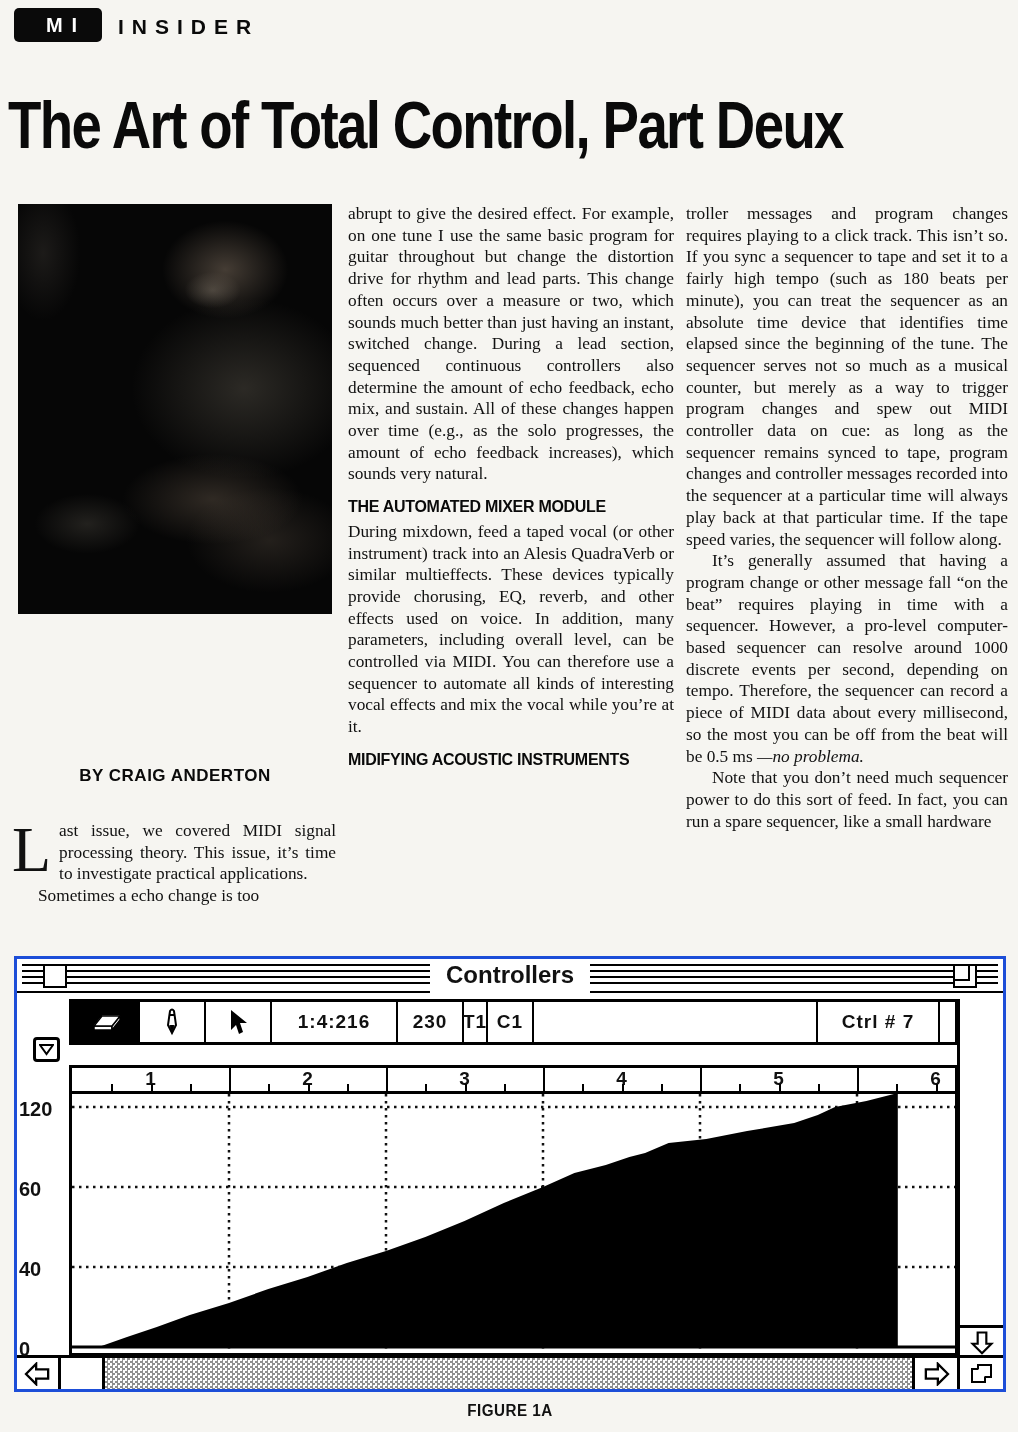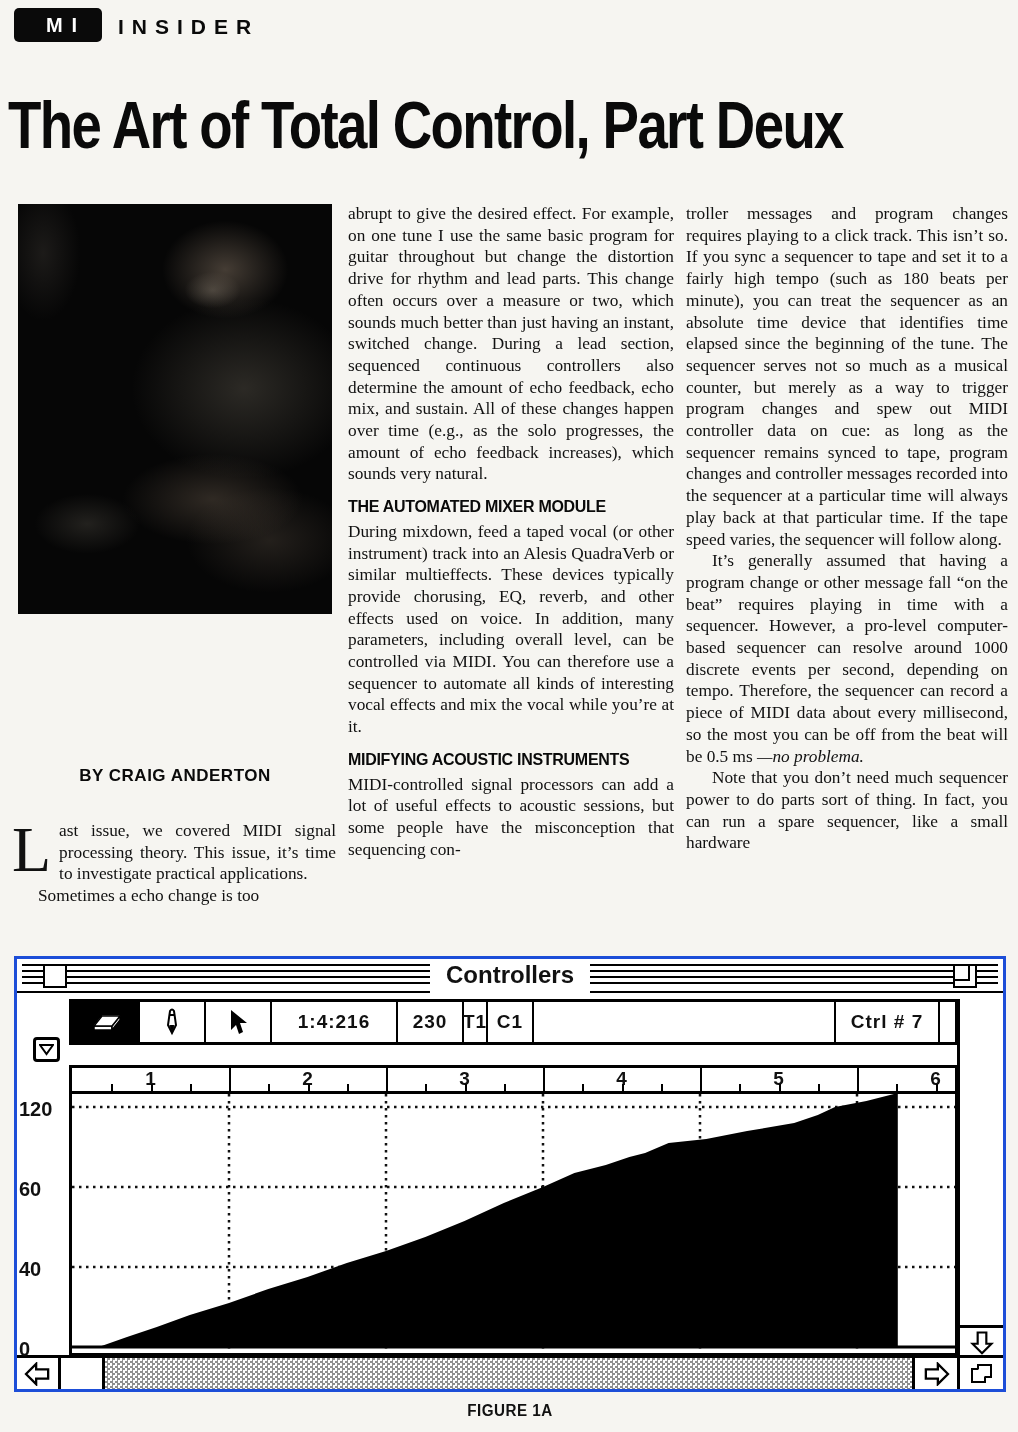--- a/index.html
+++ b/index.html
@@ -178,27 +178,26 @@
   <div class="col col-left">
     <p><span class="dropcap">L</span><span>ast issue, we covered MIDI signal processing theory. This issue, it’s time to investigate practical applications.</span></p>
     <p class="indent">Sometimes a echo change is too</p>
   </div>
 
   <div class="col col-mid">
     <p>abrupt to give the desired effect. For example, on one tune I use the same basic program for guitar throughout but change the distortion drive for rhythm and lead parts. This change often occurs over a measure or two, which sounds much better than just having an instant, switched change. During a lead section, sequenced continuous controllers also determine the amount of echo feedback, echo mix, and sustain. All of these changes happen over time (e.g., as the solo progresses, the amount of echo feedback increases), which sounds very natural.</p>
     <div class="subhead">THE AUTOMATED MIXER MODULE</div>
     <p>During mixdown, feed a taped vocal (or other instrument) track into an Alesis QuadraVerb or similar multieffects. These devices typically provide chorusing, EQ, reverb, and other effects used on voice. In addition, many parameters, including overall level, can be controlled via MIDI. You can therefore use a sequencer to automate all kinds of interesting vocal effects and mix the vocal while you’re at it.</p>
     <div class="subhead">MIDIFYING ACOUSTIC INSTRUMENTS</div>
-    <p>MIDI-controlled signal processors can add a lot of useful effects to acoustic sessions, but some people have the misconception that sequencing con-</p>
   </div>
 
   <div class="col col-right">
     <p>troller messages and program changes requires playing to a click track. This isn’t so. If you sync a sequencer to tape and set it to a fairly high tempo (such as 180 beats per minute), you can treat the sequencer as an absolute time device that identifies time elapsed since the beginning of the tune. The sequencer serves not so much as a musical counter, but merely as a way to trigger program changes and spew out MIDI controller data on cue: as long as the sequencer remains synced to tape, program changes and controller messages recorded into the sequencer at a particular time will always play back at that particular time. If the tape speed varies, the sequencer will follow along.</p>
     <p class="indent"><span>It’s generally assumed that having a program change or other message fall “on the beat” requires playing in time with a sequencer. However, a pro-level computer-based sequencer can resolve around 1000 discrete events per second, depending on tempo. Therefore, the sequencer can record a piece of MIDI data about every millisecond, so the most you can be off from the beat will be 0.5 ms </span><span class="ital">—no problema.</span></p>
-    <p class="indent">Note that you don’t need much sequencer power to do parts sort of thing. In fact, you can run a spare sequencer, like a small hardware</p>
+    <p class="indent">Note that you don’t need much sequencer power to do this sort of feed. In fact, you can run a spare sequencer, like a small hardware</p>
   </div>
 
   <div class="macwin">
     <div class="titlebar">
       <div class="stripes"></div>
       <div class="closebox"></div>
       <div class="wintitle">Controllers</div>
       <div class="zoombox"></div>
     </div>
 
@@ -221,21 +220,21 @@
       <div class="tcell" style="width:66px">
         <svg width="22" height="28" viewBox="0 0 22 28">
           <polygon points="4,2 4,22 9,17 12,26 16,24 13,15 20,15" fill="#000"></polygon>
         </svg>
       </div>
       <div class="tcell" style="width:126px">1:4:216</div>
       <div class="tcell" style="width:66px">230</div>
       <div class="tcell" style="width:24px">T1</div>
       <div class="tcell" style="width:46px">C1</div>
       <div class="tcell" style="flex:1"></div>
-      <div class="tcell" style="width:104px">Ctrl # 7</div>
+      <div class="tcell" style="width:122px">Ctrl # 7</div>
       <div class="tcell" style="width:15px"></div>
     </div>
 
     <div class="upbox">
       <svg width="26" height="30" viewBox="0 0 26 30">
         <polygon points="13,2 24,13 18,13 18,26 8,26 8,13 2,13" fill="#fff" stroke="#000" stroke-width="2.5"></polygon>
       </svg>
     </div>
 
     <div class="disclosure">

